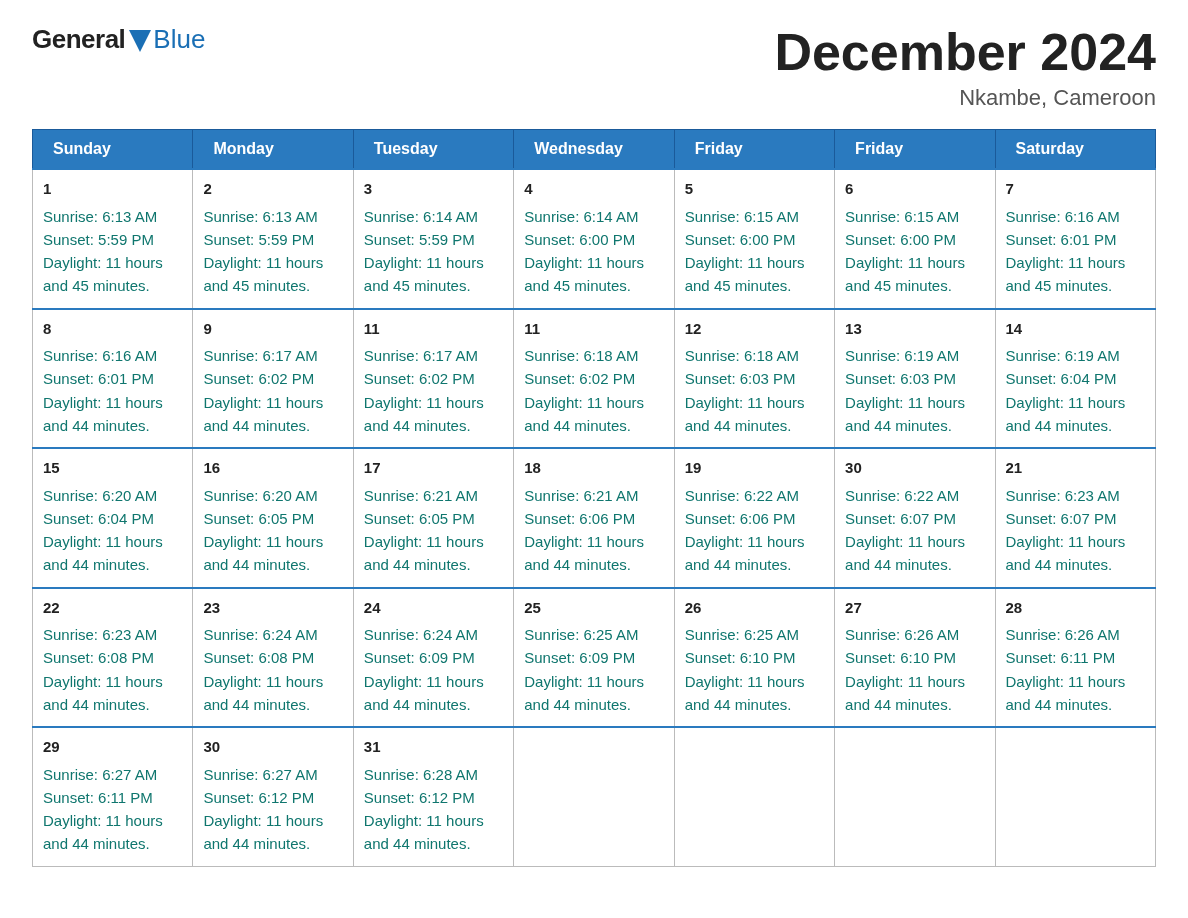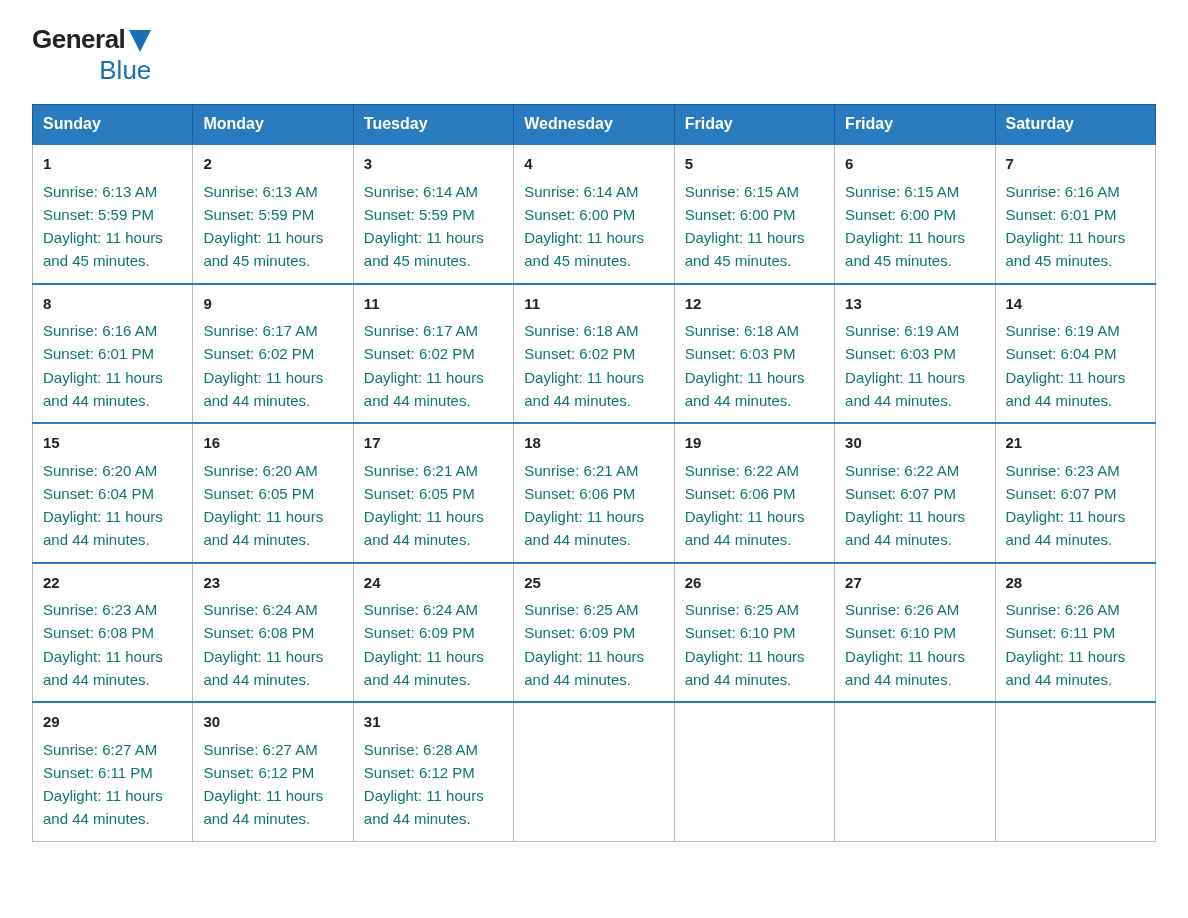--- a/index.html
+++ b/index.html
@@ -24,22 +24,22 @@
       letter-spacing: -0.5px;
     }
     .logo-blue {
       font-size: 26px;
       font-weight: normal;
       color: #1a6fb5;
       margin-left: 2px;
     }
     .logo-wrapper {
       display: flex;
-      flex-direction: column;
-      align-items: flex-end;
+      flex-direction: row;
+      align-items: center;
     }
     .logo-top-row {
       display: flex;
       align-items: center;
     }
     .title-block {
       text-align: right;
     }
     .title-main {
       font-size: 52px;
@@ -55,21 +55,21 @@
     .calendar-table {
       width: 100%;
       border-collapse: collapse;
       border: 1px solid #999;
     }
     .calendar-table th {
       background-color: #2a7abf;
       color: #fff;
       font-size: 16px;
       font-weight: bold;
-      padding: 10px 10px;
+      padding: 10px 20px;
       text-align: left;
       border: 1px solid #1a5a9a;
     }
     .calendar-table td {
       vertical-align: top;
       padding: 8px 10px 10px 10px;
       border: 1px solid #bbb;
       width: 14.28%;
       min-height: 100px;
       font-size: 13px;
@@ -101,20 +101,24 @@
     <div class="logo-top-row">
       <span class="logo-text-general">General</span>
       <div style="display:flex; align-items:center; margin-left:4px; margin-top:2px;">
         <svg width="22" height="22" viewBox="0 0 22 22">
           <polygon points="0,0 22,0 11,22" fill="#1a6fb5"></polygon>
         </svg>
       </div>
     </div>
     <span class="logo-blue">Blue</span>
   </div>
+  <div class="title-block">
+    <div class="title-main">December 2024</div>
+    <div class="title-sub">Nkambe, Cameroon</div>
+  </div>
 </div>
 
 <table class="calendar-table">
   <thead>
     <tr>
     <th>Sunday</th>
         <th>Monday</th>
         <th>Tuesday</th>
         <th>Wednesday</th>
         <th>Friday</th>

